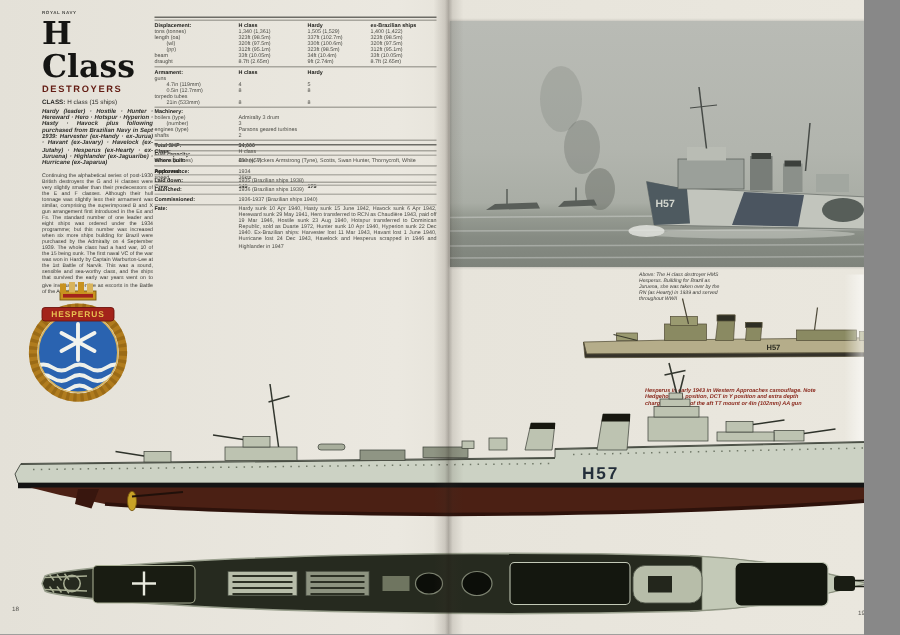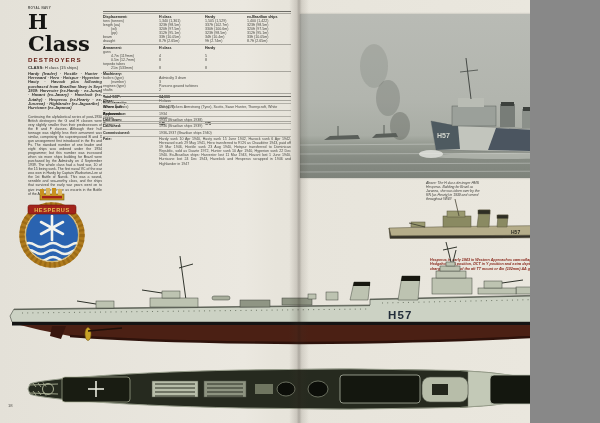--- a/index.html
+++ b/index.html
@@ -1,16 +1,16 @@
 <!DOCTYPE html>
 <html><head>
 <meta charset="utf-8">
 <style>
   html,body{margin:0;padding:0;background:#888;}
-  .spread{position:relative;width:530px;height:423px;overflow:hidden;
+  .spread{position:relative;width:576px;height:423px;overflow:hidden;
           font-family:"Liberation Sans",sans-serif;color:#2b2b28;
           background:linear-gradient(90deg,#e4e1d8 0%,#ebe8e0 46%,#e7e4db 52%,#eae7de 100%);}
   
   .leftcol{position:absolute;left:28px;top:6px;width:74px;}
   .royal{font-size:3px;font-weight:bold;letter-spacing:.4px;color:#4a4a46;}
   .title{font-family:"DejaVu Serif",serif;font-weight:bold;font-size:21px;line-height:22px;margin:1px 0 0 0;color:#151513;}
   .subtitle{font-size:6.2px;font-weight:bold;letter-spacing:1.1px;color:#641d14;margin-top:1px;}
   .classline{font-size:4.2px;margin-top:3px;line-height:4.6px;}
   .classline b{font-weight:bold;}
   .shiplist{font-size:4px;font-style:italic;font-weight:bold;line-height:4.35px;margin-top:1px;text-align:justify;color:#33332f;}

